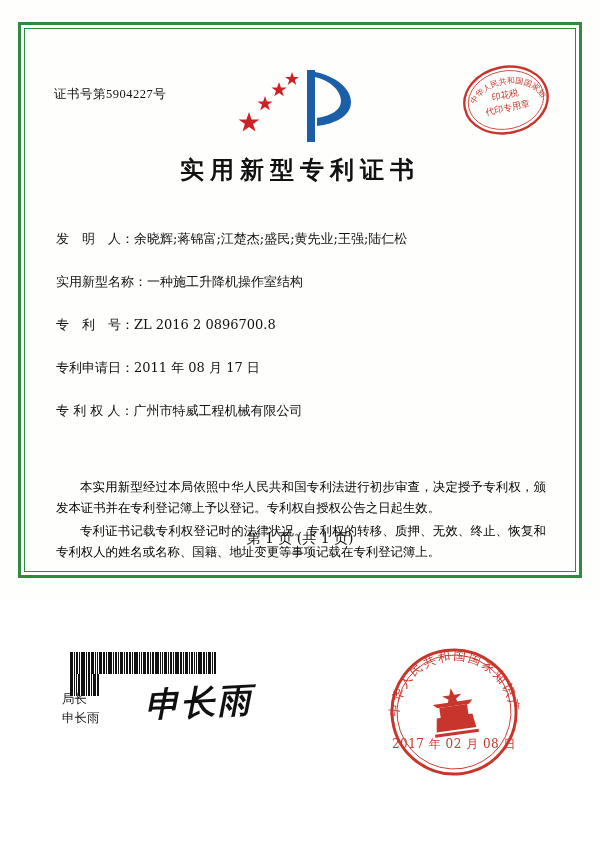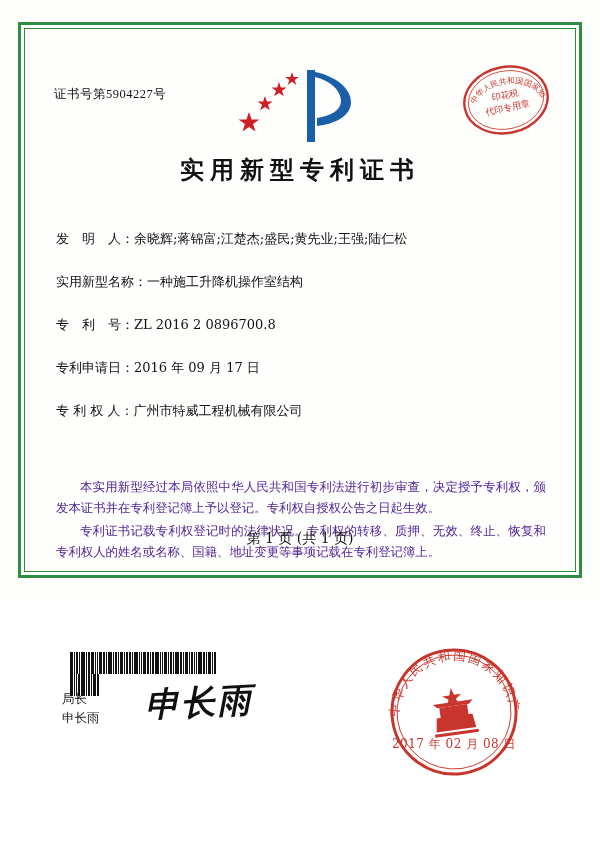--- a/index.html
+++ b/index.html
@@ -120,21 +120,21 @@
 
   
   .body-text {
     position: absolute;
     left: 16px;
     right: 14px;
     top: 432px;
     font-size: 12.4px;
     line-height: 21px;
     text-align: justify;
-    color: #4c1d95;
+    color: #000000;
     font-family: "DejaVu Serif", serif;
   }
   .body-text p {
     margin: 0 0 2px 0;
     text-indent: 24px;
   }
 
   
   .barcode {
     position: absolute;
@@ -252,21 +252,21 @@
       <div class="field-row">
         <span class="field-label">发　明　人：</span><span class="field-value">余晓辉;蒋锦富;江楚杰;盛民;黄先业;王强;陆仁松</span>
       </div>
       <div class="field-row">
         <span class="field-label">实用新型名称：</span><span class="field-value">一种施工升降机操作室结构</span>
       </div>
       <div class="field-row">
         <span class="field-label">专　利　号：</span><span class="field-value">ZL 2016 2 0896700.8</span>
       </div>
       <div class="field-row">
-        <span class="field-label">专利申请日：</span><span class="field-value">2016 年 09 月 17 日</span>
+        <span class="field-label">专利申请日：</span><span class="field-value">2011 年 08 月 17 日</span>
       </div>
       <div class="field-row">
         <span class="field-label">专 利 权 人：</span><span class="field-value">广州市特威工程机械有限公司</span>
       </div>
     </div>
 
     <div class="body-text">
       <p>本实用新型经过本局依照中华人民共和国专利法进行初步审查，决定授予专利权，颁发本证书并在专利登记簿上予以登记。专利权自授权公告之日起生效。</p>
       <p>专利证书记载专利权登记时的法律状况。专利权的转移、质押、无效、终止、恢复和专利权人的姓名或名称、国籍、地址变更等事项记载在专利登记簿上。</p>
     </div>

